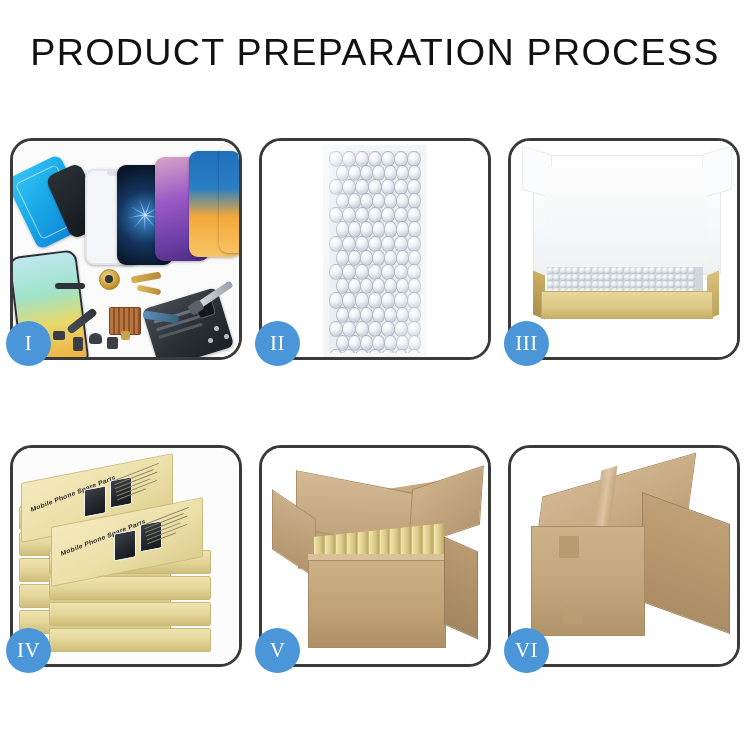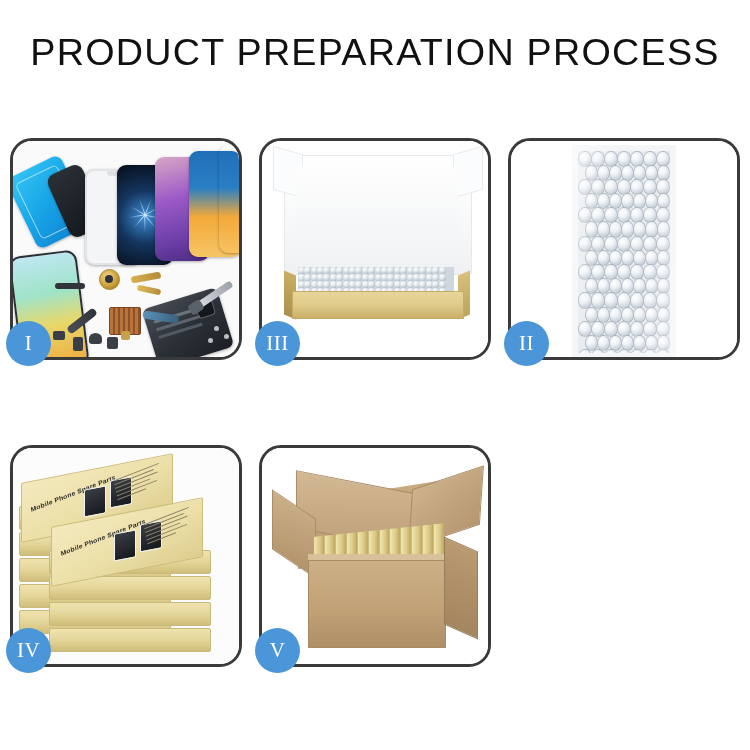--- a/index.html
+++ b/index.html
@@ -295,20 +295,166 @@
         <div class="part" style="left:108px;top:190px;width:9px;height:9px;background:#c8a24a;"></div>
         <div class="part" style="left:40px;top:190px;width:12px;height:9px;"></div>
         <div class="screw" style="right:20px;bottom:26px;"></div>
         <div class="screw" style="right:10px;bottom:18px;"></div>
         <div class="screw" style="right:26px;bottom:14px;"></div>
       </div>
       <div class="badge">I</div>
     </div>
 
     <div class="panel">
+      <div class="panel-inner p2">
+        <div class="bw-wrap">
+          <div class="bw" id="bubble-field">
+              <div class="row">
+                <span class="b"></span>
+                <span class="b"></span>
+                <span class="b"></span>
+                <span class="b"></span>
+                <span class="b"></span>
+                <span class="b"></span>
+                <span class="b"></span>
+              </div>
+              <div class="row">
+                <span class="b"></span>
+                <span class="b"></span>
+                <span class="b"></span>
+                <span class="b"></span>
+                <span class="b"></span>
+                <span class="b"></span>
+                <span class="b"></span>
+              </div>
+              <div class="row">
+                <span class="b"></span>
+                <span class="b"></span>
+                <span class="b"></span>
+                <span class="b"></span>
+                <span class="b"></span>
+                <span class="b"></span>
+                <span class="b"></span>
+              </div>
+              <div class="row">
+                <span class="b"></span>
+                <span class="b"></span>
+                <span class="b"></span>
+                <span class="b"></span>
+                <span class="b"></span>
+                <span class="b"></span>
+                <span class="b"></span>
+              </div>
+              <div class="row">
+                <span class="b"></span>
+                <span class="b"></span>
+                <span class="b"></span>
+                <span class="b"></span>
+                <span class="b"></span>
+                <span class="b"></span>
+                <span class="b"></span>
+              </div>
+              <div class="row">
+                <span class="b"></span>
+                <span class="b"></span>
+                <span class="b"></span>
+                <span class="b"></span>
+                <span class="b"></span>
+                <span class="b"></span>
+                <span class="b"></span>
+              </div>
+              <div class="row">
+                <span class="b"></span>
+                <span class="b"></span>
+                <span class="b"></span>
+                <span class="b"></span>
+                <span class="b"></span>
+                <span class="b"></span>
+                <span class="b"></span>
+              </div>
+              <div class="row">
+                <span class="b"></span>
+                <span class="b"></span>
+                <span class="b"></span>
+                <span class="b"></span>
+                <span class="b"></span>
+                <span class="b"></span>
+                <span class="b"></span>
+              </div>
+              <div class="row">
+                <span class="b"></span>
+                <span class="b"></span>
+                <span class="b"></span>
+                <span class="b"></span>
+                <span class="b"></span>
+                <span class="b"></span>
+                <span class="b"></span>
+              </div>
+              <div class="row">
+                <span class="b"></span>
+                <span class="b"></span>
+                <span class="b"></span>
+                <span class="b"></span>
+                <span class="b"></span>
+                <span class="b"></span>
+                <span class="b"></span>
+              </div>
+              <div class="row">
+                <span class="b"></span>
+                <span class="b"></span>
+                <span class="b"></span>
+                <span class="b"></span>
+                <span class="b"></span>
+                <span class="b"></span>
+                <span class="b"></span>
+              </div>
+              <div class="row">
+                <span class="b"></span>
+                <span class="b"></span>
+                <span class="b"></span>
+                <span class="b"></span>
+                <span class="b"></span>
+                <span class="b"></span>
+                <span class="b"></span>
+              </div>
+              <div class="row">
+                <span class="b"></span>
+                <span class="b"></span>
+                <span class="b"></span>
+                <span class="b"></span>
+                <span class="b"></span>
+                <span class="b"></span>
+                <span class="b"></span>
+              </div>
+              <div class="row">
+                <span class="b"></span>
+                <span class="b"></span>
+                <span class="b"></span>
+                <span class="b"></span>
+                <span class="b"></span>
+                <span class="b"></span>
+                <span class="b"></span>
+              </div>
+              <div class="row">
+                <span class="b"></span>
+                <span class="b"></span>
+                <span class="b"></span>
+                <span class="b"></span>
+                <span class="b"></span>
+                <span class="b"></span>
+                <span class="b"></span>
+              </div>
+            </div>
+          <div class="bw-sheen"></div>
+        </div>
+      </div>
+      <div class="badge">II</div>
+    </div>
+
+    <div class="panel">
       <div class="panel-inner p3">
         <div class="b3-lid"></div>
         <div class="b3-back"></div>
         <div class="b3-bub" id="box-bubbles">
             <div class="r">
               <span class="d"></span>
               <span class="d"></span>
               <span class="d"></span>
               <span class="d"></span>
               <span class="d"></span>
@@ -405,166 +551,20 @@
               <span class="d"></span>
               <span class="d"></span>
               <span class="d"></span>
             </div>
           </div>
         <div class="b3-left"></div>
         <div class="b3-right"></div>
         <div class="b3-front"></div>
       </div>
       <div class="badge">III</div>
-    </div>
-
-    <div class="panel">
-      <div class="panel-inner p2">
-        <div class="bw-wrap">
-          <div class="bw" id="bubble-field">
-              <div class="row">
-                <span class="b"></span>
-                <span class="b"></span>
-                <span class="b"></span>
-                <span class="b"></span>
-                <span class="b"></span>
-                <span class="b"></span>
-                <span class="b"></span>
-              </div>
-              <div class="row">
-                <span class="b"></span>
-                <span class="b"></span>
-                <span class="b"></span>
-                <span class="b"></span>
-                <span class="b"></span>
-                <span class="b"></span>
-                <span class="b"></span>
-              </div>
-              <div class="row">
-                <span class="b"></span>
-                <span class="b"></span>
-                <span class="b"></span>
-                <span class="b"></span>
-                <span class="b"></span>
-                <span class="b"></span>
-                <span class="b"></span>
-              </div>
-              <div class="row">
-                <span class="b"></span>
-                <span class="b"></span>
-                <span class="b"></span>
-                <span class="b"></span>
-                <span class="b"></span>
-                <span class="b"></span>
-                <span class="b"></span>
-              </div>
-              <div class="row">
-                <span class="b"></span>
-                <span class="b"></span>
-                <span class="b"></span>
-                <span class="b"></span>
-                <span class="b"></span>
-                <span class="b"></span>
-                <span class="b"></span>
-              </div>
-              <div class="row">
-                <span class="b"></span>
-                <span class="b"></span>
-                <span class="b"></span>
-                <span class="b"></span>
-                <span class="b"></span>
-                <span class="b"></span>
-                <span class="b"></span>
-              </div>
-              <div class="row">
-                <span class="b"></span>
-                <span class="b"></span>
-                <span class="b"></span>
-                <span class="b"></span>
-                <span class="b"></span>
-                <span class="b"></span>
-                <span class="b"></span>
-              </div>
-              <div class="row">
-                <span class="b"></span>
-                <span class="b"></span>
-                <span class="b"></span>
-                <span class="b"></span>
-                <span class="b"></span>
-                <span class="b"></span>
-                <span class="b"></span>
-              </div>
-              <div class="row">
-                <span class="b"></span>
-                <span class="b"></span>
-                <span class="b"></span>
-                <span class="b"></span>
-                <span class="b"></span>
-                <span class="b"></span>
-                <span class="b"></span>
-              </div>
-              <div class="row">
-                <span class="b"></span>
-                <span class="b"></span>
-                <span class="b"></span>
-                <span class="b"></span>
-                <span class="b"></span>
-                <span class="b"></span>
-                <span class="b"></span>
-              </div>
-              <div class="row">
-                <span class="b"></span>
-                <span class="b"></span>
-                <span class="b"></span>
-                <span class="b"></span>
-                <span class="b"></span>
-                <span class="b"></span>
-                <span class="b"></span>
-              </div>
-              <div class="row">
-                <span class="b"></span>
-                <span class="b"></span>
-                <span class="b"></span>
-                <span class="b"></span>
-                <span class="b"></span>
-                <span class="b"></span>
-                <span class="b"></span>
-              </div>
-              <div class="row">
-                <span class="b"></span>
-                <span class="b"></span>
-                <span class="b"></span>
-                <span class="b"></span>
-                <span class="b"></span>
-                <span class="b"></span>
-                <span class="b"></span>
-              </div>
-              <div class="row">
-                <span class="b"></span>
-                <span class="b"></span>
-                <span class="b"></span>
-                <span class="b"></span>
-                <span class="b"></span>
-                <span class="b"></span>
-                <span class="b"></span>
-              </div>
-              <div class="row">
-                <span class="b"></span>
-                <span class="b"></span>
-                <span class="b"></span>
-                <span class="b"></span>
-                <span class="b"></span>
-                <span class="b"></span>
-                <span class="b"></span>
-              </div>
-            </div>
-          <div class="bw-sheen"></div>
-        </div>
-      </div>
-      <div class="badge">II</div>
     </div>
 
     <div class="panel">
       <div class="panel-inner p4">
         <div class="stack">
 
           <div class="kbox" style="left:0px;top:44px;"></div>
           <div class="kbox" style="left:0px;top:70px;"></div>
           <div class="kbox" style="left:0px;top:96px;"></div>
           <div class="kbox" style="left:0px;top:122px;"></div>
@@ -627,15 +627,26 @@
             <i></i>
             <i></i>
         </div>
         <div class="c5-lipf"></div>
         <div class="c5-front"></div>
         <div class="c5-side"></div>
       </div>
       <div class="badge">V</div>
     </div>
 
+    <div class="panel">
+      <div class="panel-inner p6">
+        <div class="c6-top"></div>
+        <div class="c6-tape"></div>
+        <div class="c6-right"></div>
+        <div class="c6-front"></div>
+        <div class="c6-tab1"></div>
+        <div class="c6-tab2"></div>
+      </div>
+      <div class="badge">VI</div>
+    </div>
 
   </div>
 </div>
 
 </body></html>

